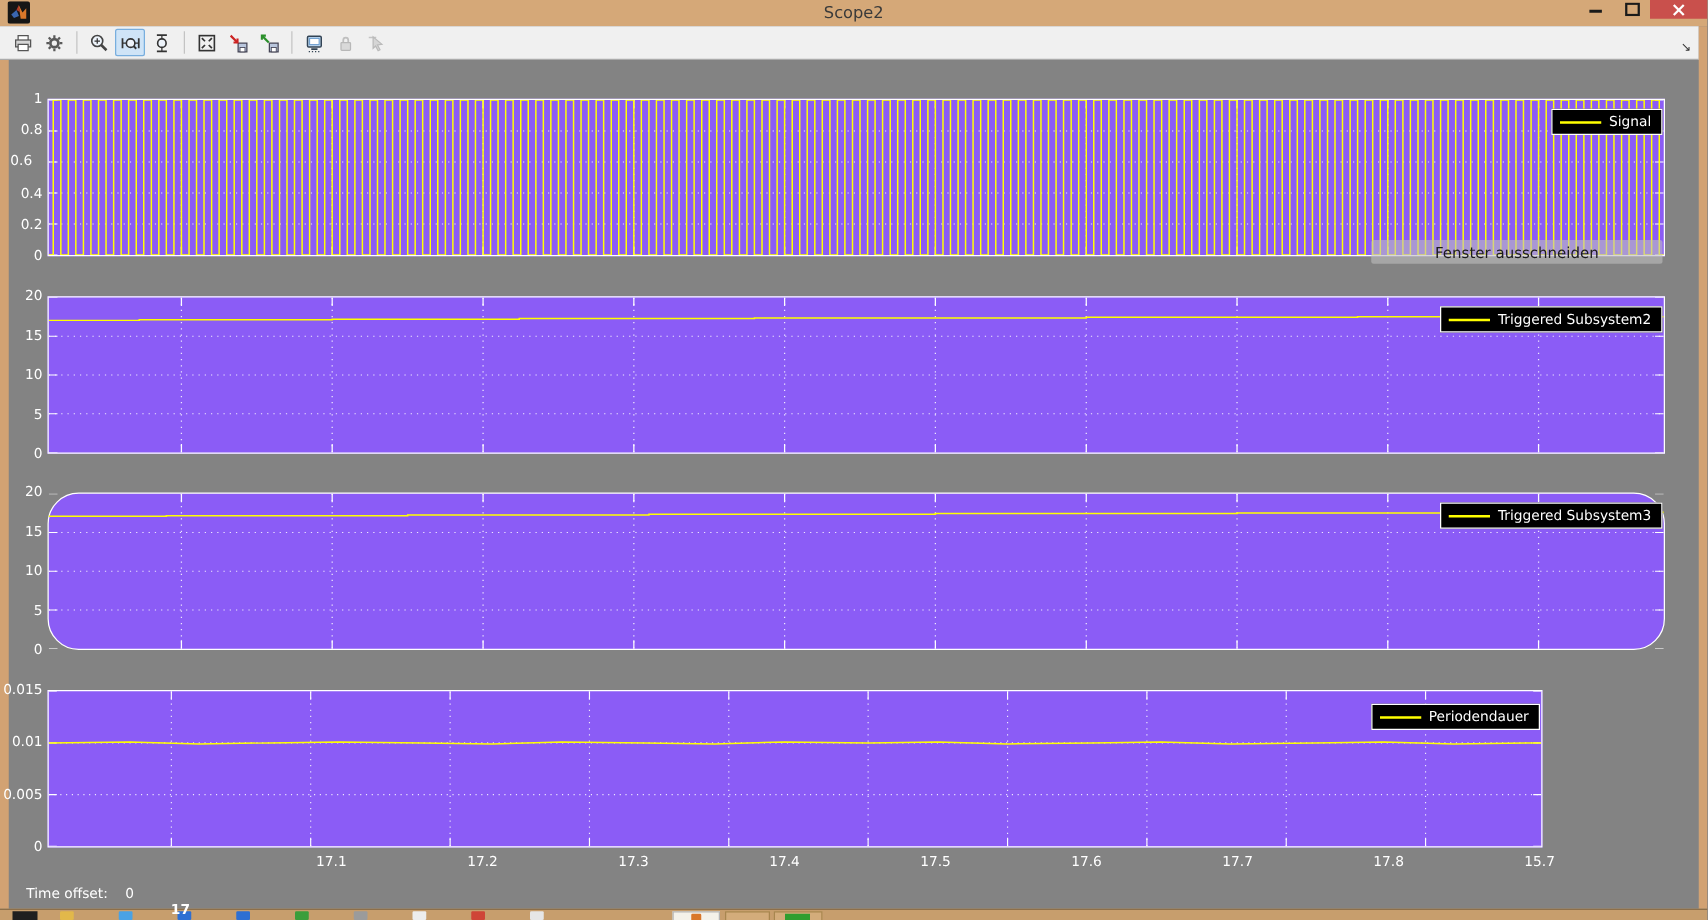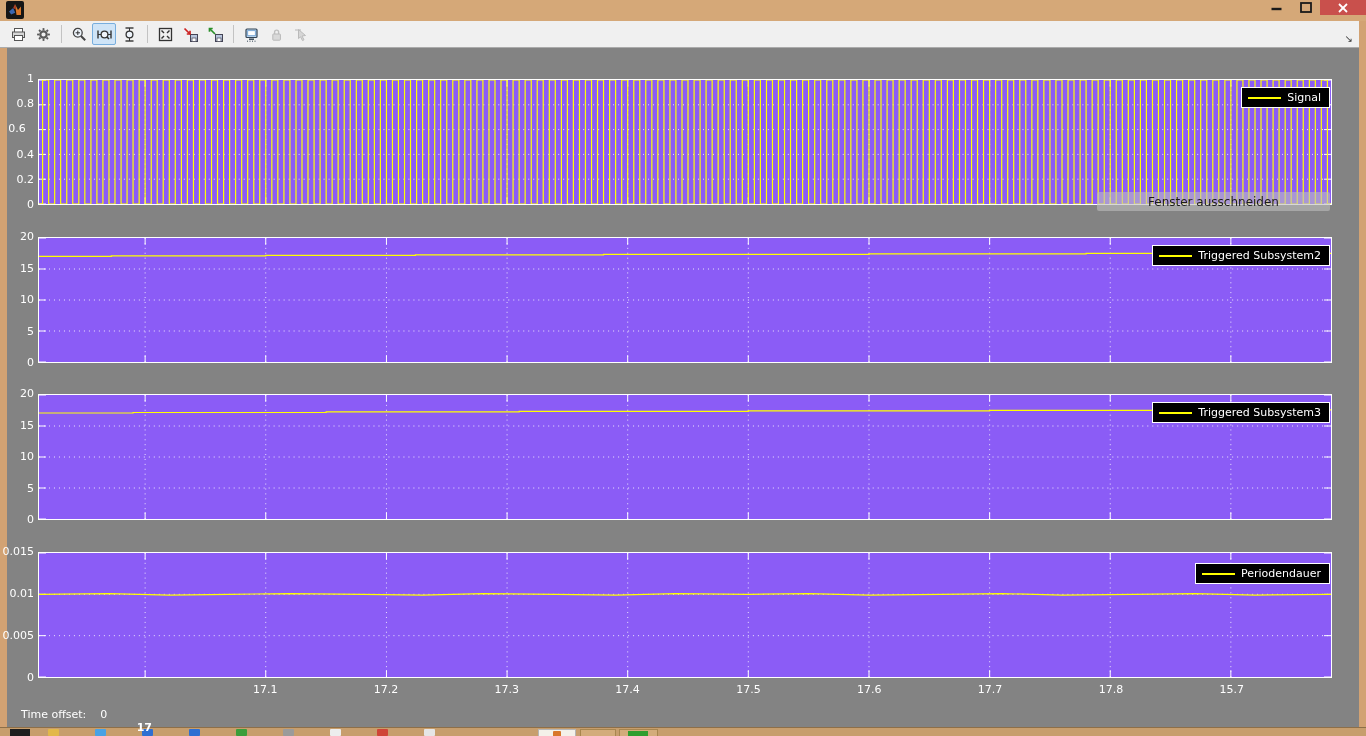--- a/index.html
+++ b/index.html
@@ -56,20 +56,21 @@
 
 <div class="titlebar">
   <div class="app-icon">
     <svg viewBox="0 0 18 18">
         <rect x="0" y="0" width="18" height="18" rx="2" fill="#161616"></rect>
       <polygon points="9,3 12,9 15,5.5 15,14 10.5,14" fill="#d9772a"></polygon>
       <polygon points="3,10.5 7.2,7 9.2,11.8 5.2,13.4" fill="#3a66b0"></polygon>
       <polygon points="7.2,7 9,3 9.8,8.6" fill="#b33c2a"></polygon>
       </svg>
   </div>
+  <div class="title">Scope2</div>
   <div class="winbtns">
     <div class="wbtn">
       <svg width="11" height="8" viewBox="0 0 11 8">
           <line x1="0.5" y1="5" x2="10.5" y2="5" stroke="#1a1a1a" stroke-width="2.4"></line>
         </svg>
     </div>
     <div class="wbtn">
       <svg width="12" height="11" viewBox="0 0 12 11">
           <rect x="1" y="1" width="10" height="9" fill="none" stroke="#1a1a1a" stroke-width="1.8"></rect>
         </svg>
@@ -291,21 +292,21 @@
       <line x1="1287" y1="31.5" x2="1294" y2="31.5" stroke="#fff"></line>
       <line x1="0" y1="0.0" x2="7" y2="0.0" stroke="#fff"></line>
       <line x1="1287" y1="0.0" x2="1294" y2="0.0" stroke="#fff"></line>
       <path d="M0.0 18.6L72.5 18.6L72.5 18.1L227.1 18.1L227.1 17.6L377.0 17.6L377.0 17.1L565.4 17.1L565.4 16.6L831.3 16.6L831.3 16.1L1048.7 16.1L1048.7 15.6L1294 15.6" fill="none" stroke="#ffff00" stroke-width="1.2"></path>
     </svg>
   <div class="legend">
     <span class="sample"></span>
     <span>Triggered Subsystem2</span>
   </div>
 </div>
-<div class="plot plot-subsystem3" style="left: 38px; top: 394px; width: 1294px; height: 126px;">
+<div class="plot plot-subsystem3" style="left: 38px; top: 394px; width: 1294px; height: 126px; border-radius: 25px;">
   <svg preserveAspectRatio="none" viewBox="0 0 1294 126">
       <line x1="106.3" y1="0" x2="106.3" y2="126" stroke="#fff" stroke-width="1" stroke-dasharray="1 4" opacity=".85"></line>
       <line x1="106.3" y1="0" x2="106.3" y2="7" stroke="#fff"></line>
       <line x1="106.3" y1="119" x2="106.3" y2="126" stroke="#fff"></line>
       <line x1="227.1" y1="0" x2="227.1" y2="126" stroke="#fff" stroke-width="1" stroke-dasharray="1 4" opacity=".85"></line>
       <line x1="227.1" y1="0" x2="227.1" y2="7" stroke="#fff"></line>
       <line x1="227.1" y1="119" x2="227.1" y2="126" stroke="#fff"></line>
       <line x1="348.0" y1="0" x2="348.0" y2="126" stroke="#fff" stroke-width="1" stroke-dasharray="1 4" opacity=".85"></line>
       <line x1="348.0" y1="0" x2="348.0" y2="7" stroke="#fff"></line>
       <line x1="348.0" y1="119" x2="348.0" y2="126" stroke="#fff"></line>
@@ -343,21 +344,21 @@
       <line x1="1287" y1="31.5" x2="1294" y2="31.5" stroke="#fff"></line>
       <line x1="0" y1="0.0" x2="7" y2="0.0" stroke="#fff"></line>
       <line x1="1287" y1="0.0" x2="1294" y2="0.0" stroke="#fff"></line>
       <path d="M0.0 18.3L94.2 18.3L94.2 17.8L287.6 17.8L287.6 17.2L480.9 17.2L480.9 16.6L710.4 16.6L710.4 16.1L952.1 16.1L952.1 15.6L1145.4 15.6L1145.4 15.1L1294 15.1" fill="none" stroke="#ffff00" stroke-width="1.2"></path>
     </svg>
   <div class="legend">
     <span class="sample"></span>
     <span>Triggered Subsystem3</span>
   </div>
 </div>
-<div class="plot plot-periodendauer" style="left: 38px; top: 552px; width: 1294px; height: 126px;">
+<div class="plot plot-periodendauer" style="left: 38px; top: 552px; width: 1196px; height: 126px;">
   <svg preserveAspectRatio="none" viewBox="0 0 1294 126">
       <line x1="106.3" y1="0" x2="106.3" y2="126" stroke="#fff" stroke-width="1" stroke-dasharray="1 4" opacity=".85"></line>
       <line x1="106.3" y1="0" x2="106.3" y2="7" stroke="#fff"></line>
       <line x1="106.3" y1="119" x2="106.3" y2="126" stroke="#fff"></line>
       <line x1="227.1" y1="0" x2="227.1" y2="126" stroke="#fff" stroke-width="1" stroke-dasharray="1 4" opacity=".85"></line>
       <line x1="227.1" y1="0" x2="227.1" y2="7" stroke="#fff"></line>
       <line x1="227.1" y1="119" x2="227.1" y2="126" stroke="#fff"></line>
       <line x1="348.0" y1="0" x2="348.0" y2="126" stroke="#fff" stroke-width="1" stroke-dasharray="1 4" opacity=".85"></line>
       <line x1="348.0" y1="0" x2="348.0" y2="7" stroke="#fff"></line>
       <line x1="348.0" y1="119" x2="348.0" y2="126" stroke="#fff"></line>

